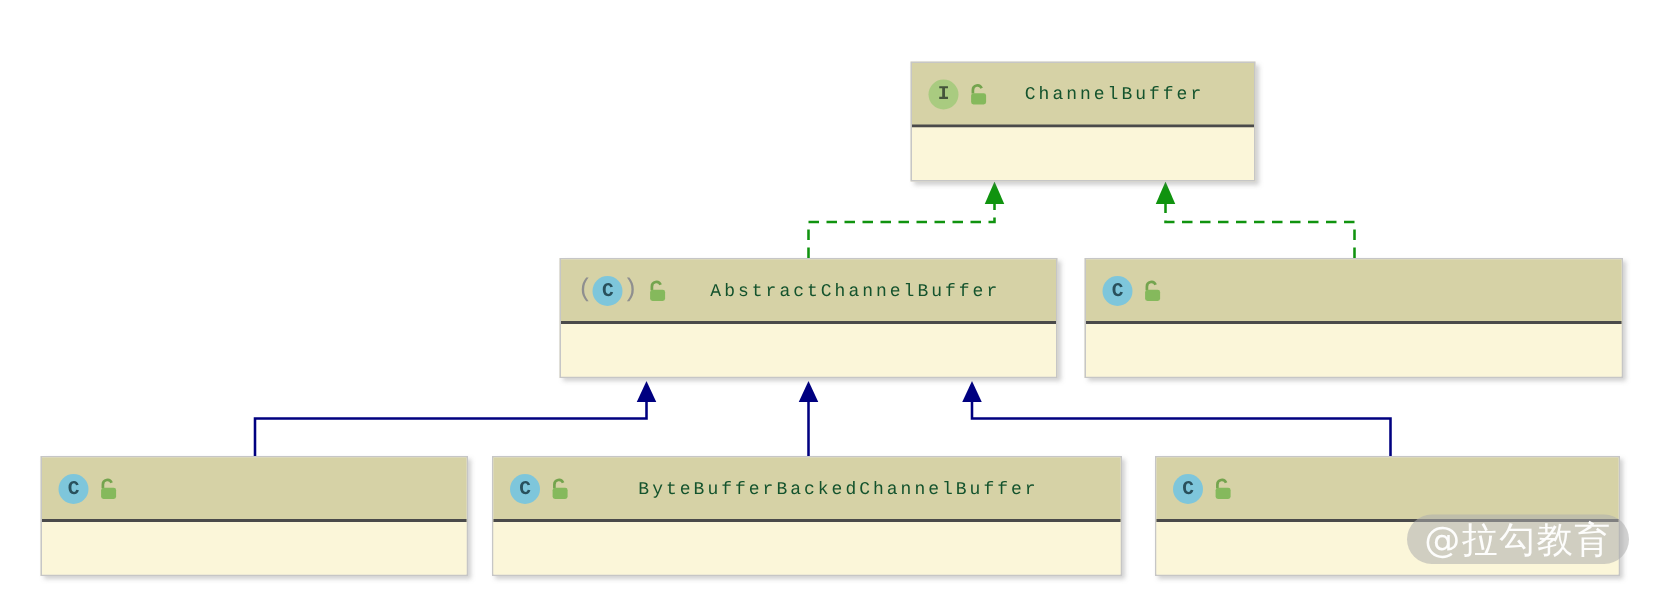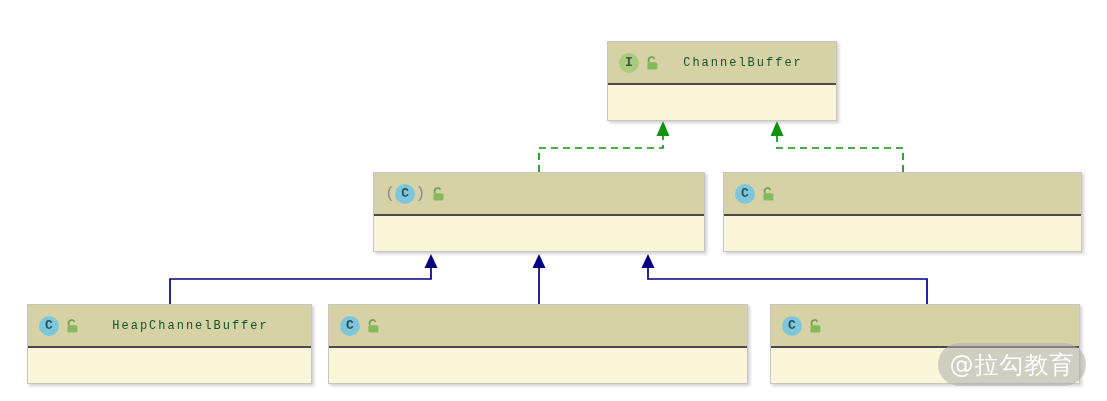--- a/index.html
+++ b/index.html
@@ -74,21 +74,21 @@
   #n-channelbuffer        {left:607px;top:41px;width:228px;}
   #n-abstractchannelbuffer{left:373px;top:172px;width:330px;}
   #n-nettybacked          {left:723px;top:172px;width:357px;}
   #n-heap                 {left:27px; top:304px;width:283px;}
   #n-bytebufferbacked     {left:328px;top:304px;width:418px;}
   #n-dynamic              {left:770px;top:304px;width:308px;}
   
   .watermark{
     position:absolute;
     left:938px;top:343px;
-    width:148px;height:43px;
+    width:148px;height:33px;
     border-radius:22px;
     background:rgba(173,173,173,0.55);
     color:rgba(255,255,255,0.95);
     font-family:"DejaVu Sans","Liberation Sans",sans-serif;
     font-size:24px;
     display:flex;align-items:center;justify-content:center;
     z-index:3;
     letter-spacing:1px;
     text-align:center;
   }
@@ -140,20 +140,21 @@
         <span class="paren">(</span>
         <span class="badge badge-class">C</span>
         <span class="paren">)</span>
       </span>
       <span class="lock">
         <svg width="16" height="16" viewBox="0 0 16 16">
           <path d="M4.6 7.4 V5 A3 3 0 0 1 10.4 3.9" fill="none" stroke="#74a44e" stroke-width="1.8"></path>
           <rect x="3.4" y="7.2" width="10" height="7.4" rx="1.6" fill="#85b95c"></rect>
         </svg>
       </span>
+      <span class="node-label">AbstractChannelBuffer</span>
     </div>
     <div class="node-body"></div>
   </div>
 
   <div class="node" id="n-nettybacked">
     <div class="node-header">
       <span class="badge-wrap">
 
         <span class="badge badge-class">C</span>
 
@@ -174,38 +175,38 @@
 
         <span class="badge badge-class">C</span>
 
       </span>
       <span class="lock">
         <svg width="16" height="16" viewBox="0 0 16 16">
           <path d="M4.6 7.4 V5 A3 3 0 0 1 10.4 3.9" fill="none" stroke="#74a44e" stroke-width="1.8"></path>
           <rect x="3.4" y="7.2" width="10" height="7.4" rx="1.6" fill="#85b95c"></rect>
         </svg>
       </span>
-      <span class="node-label">HeapChannelBuffer</span>
     </div>
     <div class="node-body"></div>
   </div>
 
   <div class="node" id="n-bytebufferbacked">
     <div class="node-header">
       <span class="badge-wrap">
 
         <span class="badge badge-class">C</span>
 
       </span>
       <span class="lock">
         <svg width="16" height="16" viewBox="0 0 16 16">
           <path d="M4.6 7.4 V5 A3 3 0 0 1 10.4 3.9" fill="none" stroke="#74a44e" stroke-width="1.8"></path>
           <rect x="3.4" y="7.2" width="10" height="7.4" rx="1.6" fill="#85b95c"></rect>
         </svg>
       </span>
+      <span class="node-label">ByteBufferBackedChannelBuffer</span>
     </div>
     <div class="node-body"></div>
   </div>
 
   <div class="node" id="n-dynamic">
     <div class="node-header">
       <span class="badge-wrap">
 
         <span class="badge badge-class">C</span>
 

